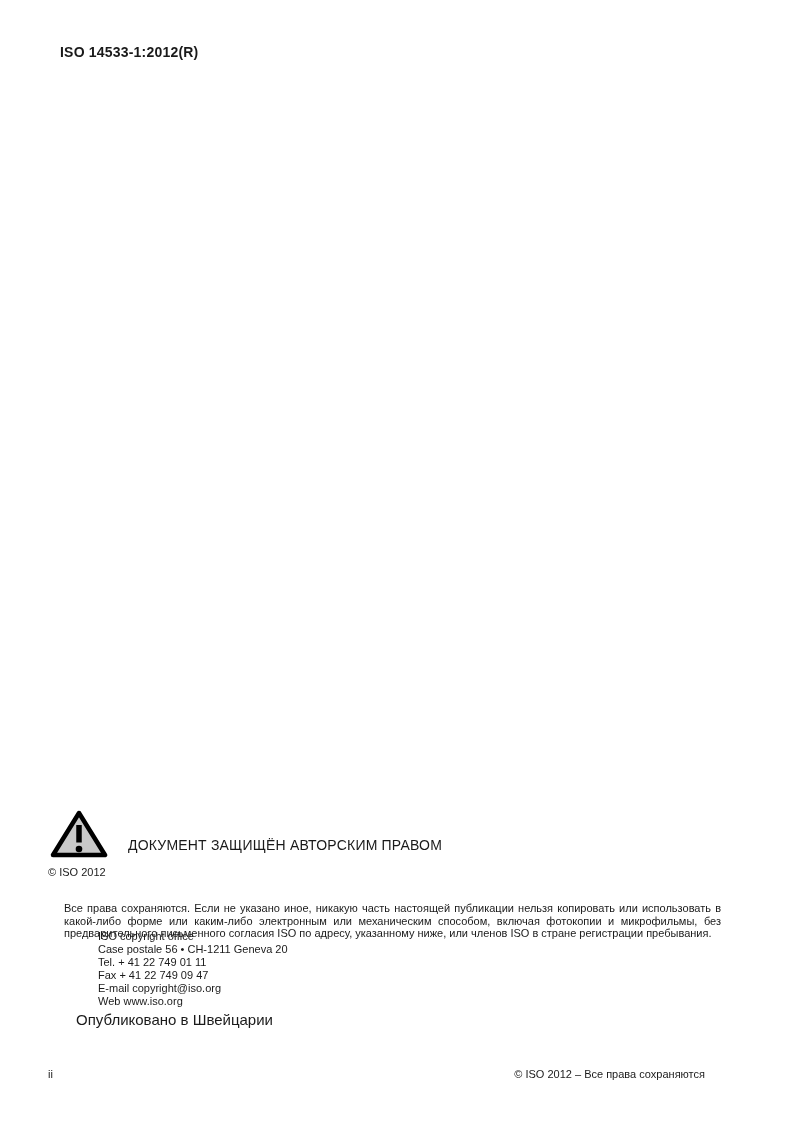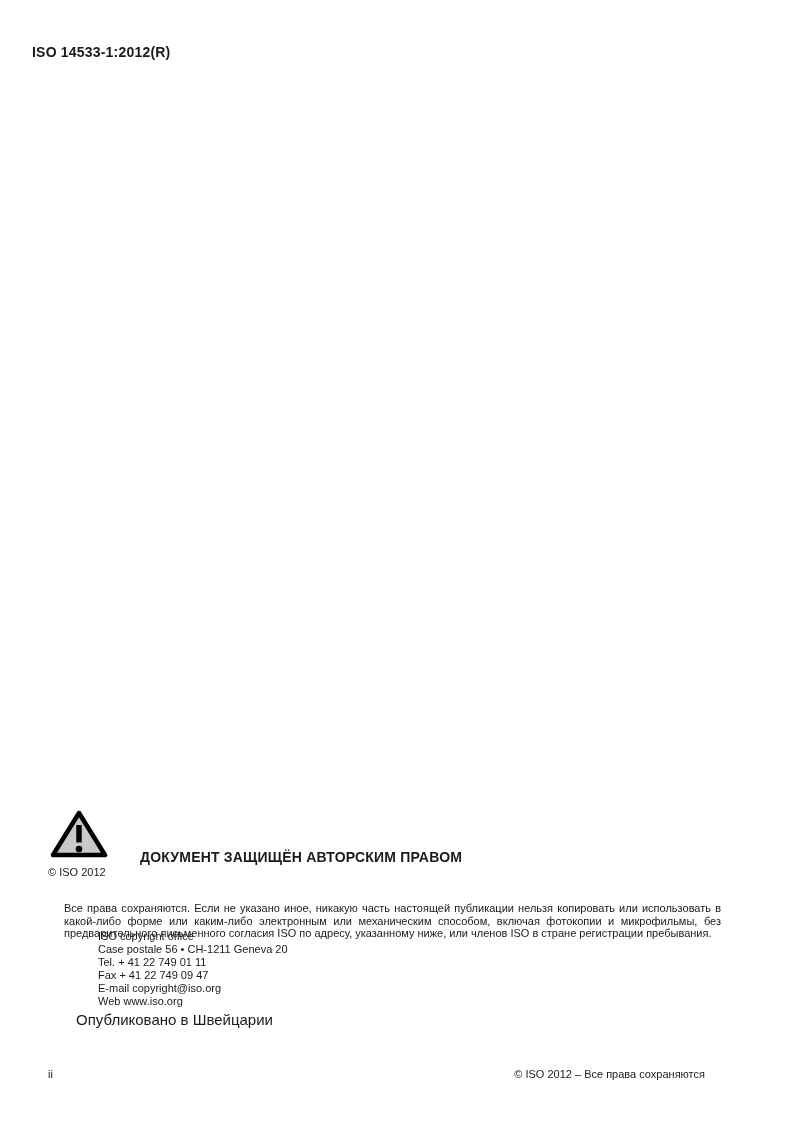--- a/index.html
+++ b/index.html
@@ -13,44 +13,44 @@
     position: relative;
     width: 793px;
     height: 1122px;
     background: var(--page-background);
     font-family: "Liberation Sans", sans-serif;
     color: var(--text-color);
     overflow: hidden;
   }
   .doc-header {
     position: absolute;
-    left: 32px;
+    left: 60px;
     top: 44px;
     font-size: 14px;
     font-weight: bold;
     letter-spacing: 0.2px;
   }
   .warning {
     position: absolute;
     left: 50px;
     top: 809px;
     width: 58px;
     height: 50px;
   }
   .warning svg { display: block; width: 100%; height: 100%; }
   .tri  { fill: var(--triangle-fill); stroke: #000; stroke-width: 4.5; stroke-linejoin: round; }
   .excl-bar { stroke: #000; stroke-width: 5.5; fill: none; }
   .excl-dot { fill: #000; }
   .copyright-heading {
     position: absolute;
     left: 124px;
     top: 833px;
-    margin: 16px;
+    margin: 4px;
     font-size: 14px;
-    font-weight: bold;
+    font-weight: normal;
     letter-spacing: 0.2px;
   }
   .copyright-line {
     position: absolute;
     left: 48px;
     top: 866px;
     font-size: 11px;
   }
   .notice {
     position: absolute;

